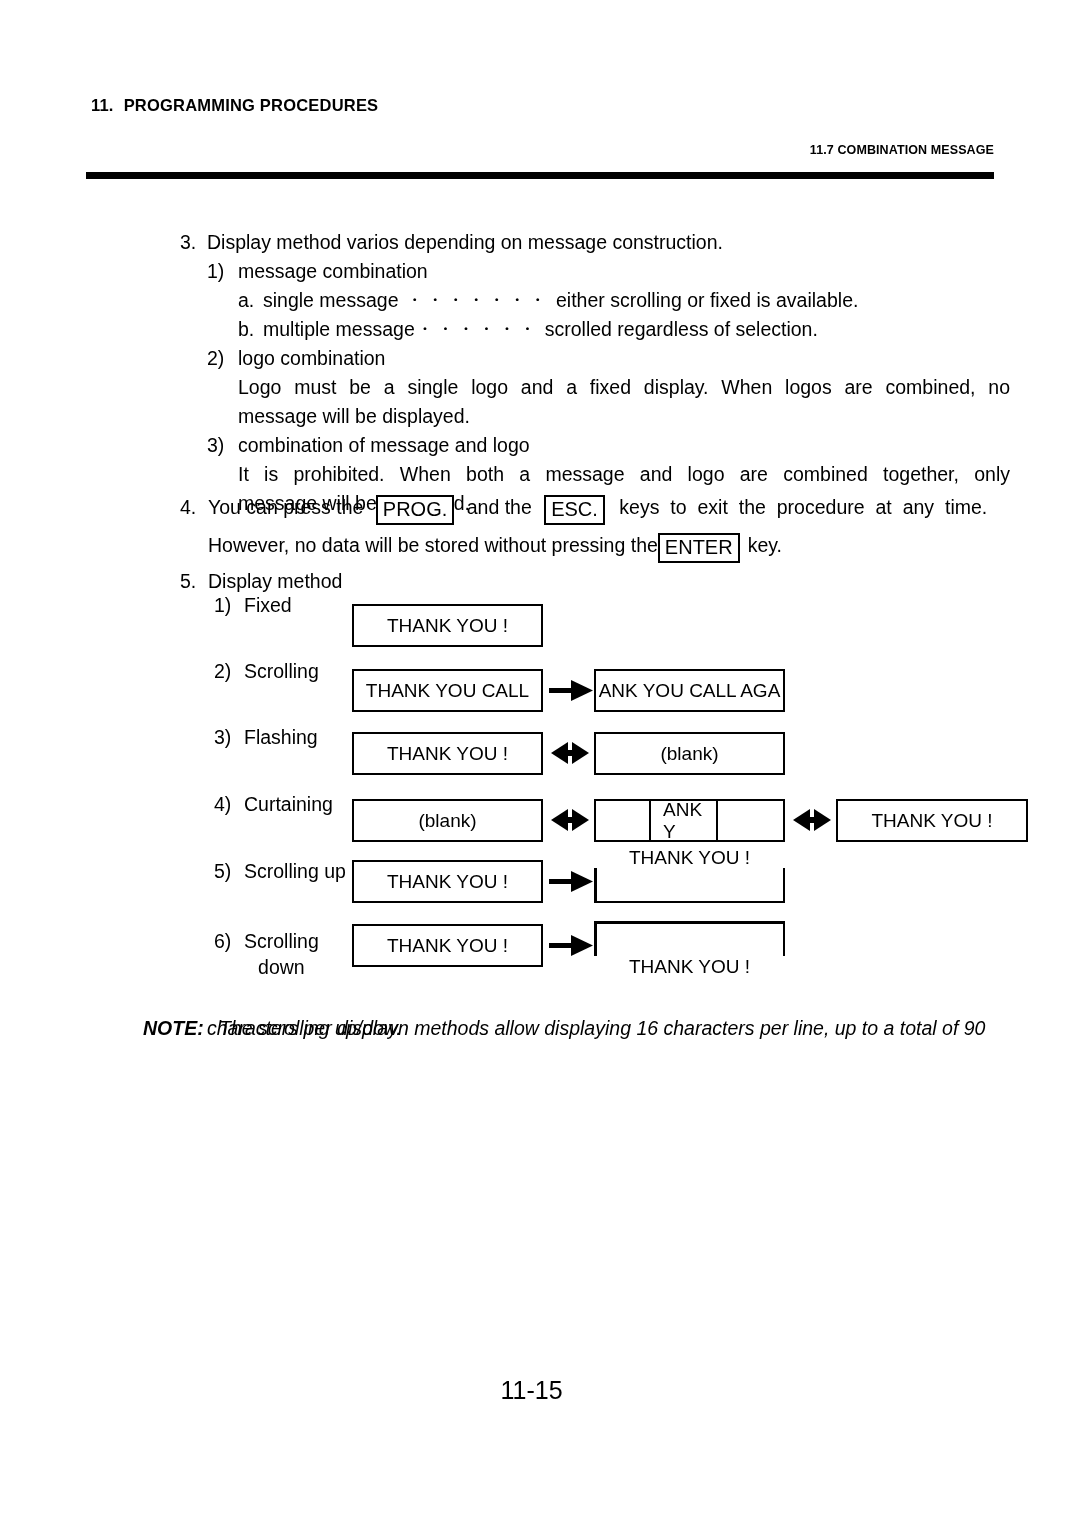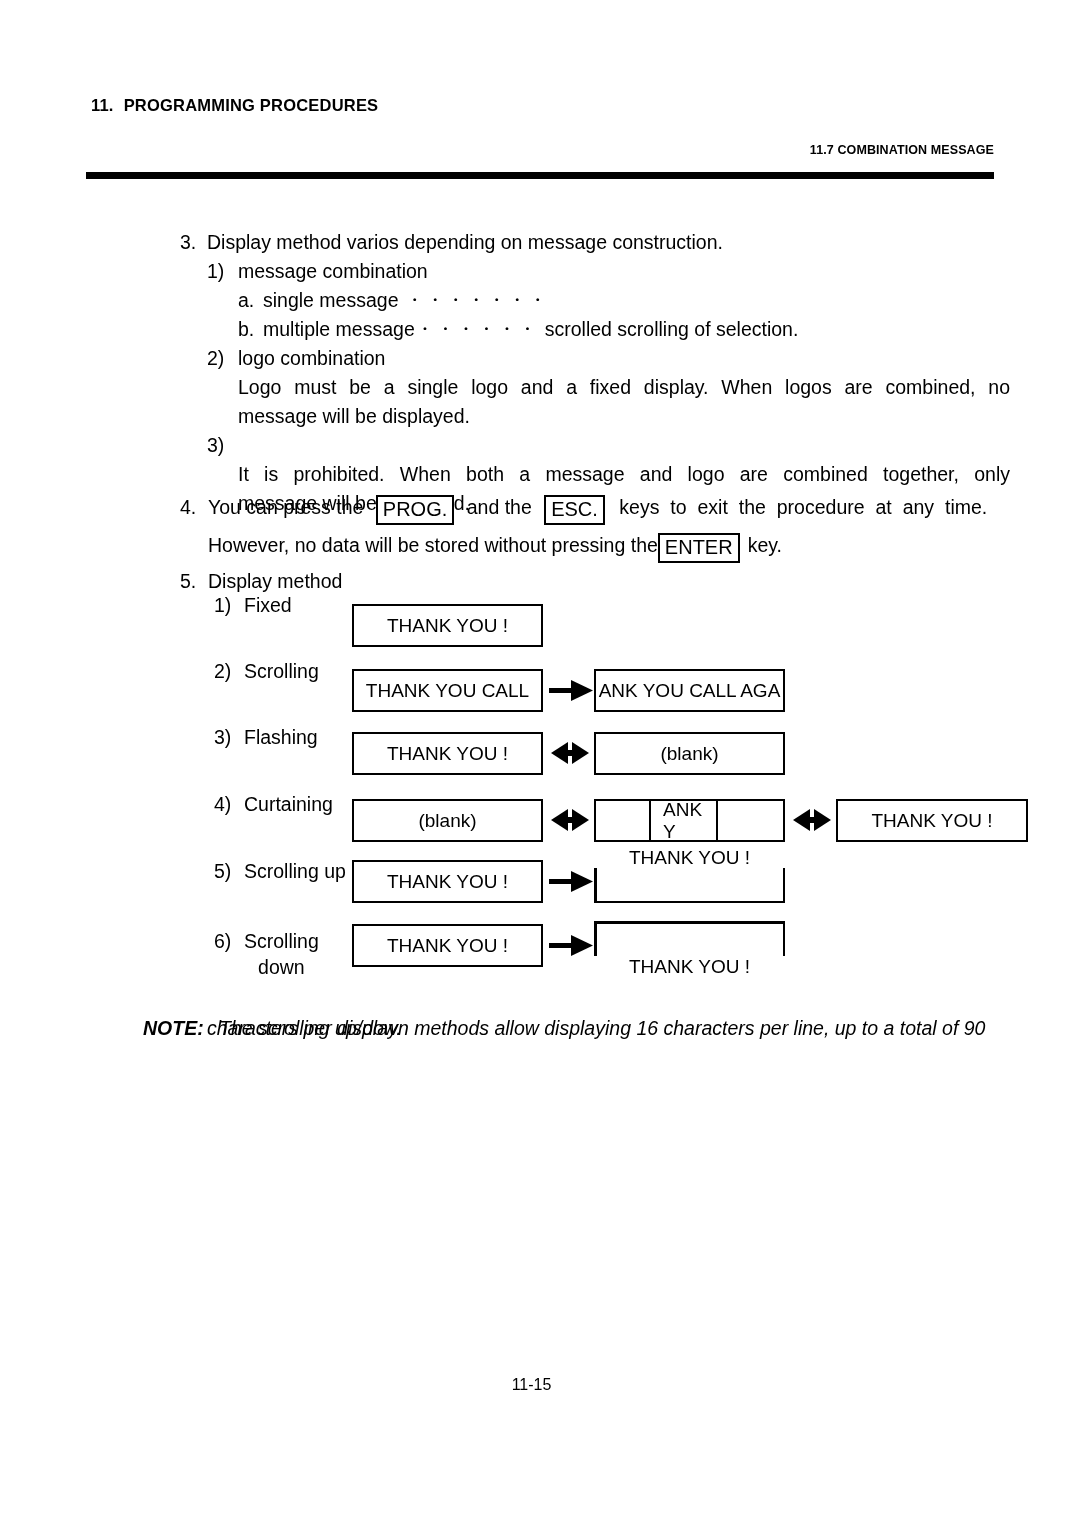--- a/index.html
+++ b/index.html
@@ -158,21 +158,21 @@
   }
   #note .lbl { font-weight: bold; font-style: italic; }
   #note .txt { display: block; margin-left: 64px; margin-top: -30px; }
 
   
   #page-number {
     position: absolute;
     left: 0; right: 17px;
     top: 1376px;
     text-align: center;
-    font-size: 16px;
+    font-size: 25px;
   }
 </style>
 </head>
 <body>
 
 <div id="page">
 
   <div id="chapter-title">
     <span class="num">11.</span><span>PROGRAMMING PROCEDURES</span>
   </div>
@@ -187,38 +187,40 @@
 
     <div class="row sub1">
       <span class="marker m2">1)</span>
       <span>message combination</span>
     </div>
 
     <div class="row sub2">
       <span class="marker m3">a.</span>
       <span>single message</span>
       <span class="dots" style="margin:0 7px;">・・・・・・・</span>
+      <span>either scrolling or fixed is available.</span>
     </div>
 
     <div class="row sub2">
       <span class="marker m3">b.</span>
       <span>multiple message</span>
       <span class="dots" style="margin:0 6px 0 1px;">・・・・・・</span>
-      <span>scrolled scrolling of selection.</span>
+      <span>scrolled regardless of selection.</span>
     </div>
 
     <div class="row sub1">
       <span class="marker m2">2)</span>
       <span>logo combination</span>
     </div>
     <div class="body-indent just full" style="width:772px;">Logo must be a single logo and a fixed display.  When logos are combined, no</div>
     <div class="body-indent">message will be displayed.</div>
 
     <div class="row sub1">
       <span class="marker m2">3)</span>
+      <span>combination of message and logo</span>
     </div>
     <div class="body-indent just full" style="width:772px;">It is prohibited.  When both a message and logo are combined together, only</div>
     <div class="body-indent">message will be displayed.</div>
   </div>
 
   <div class="blk" id="item4">
     <div class="row">
       <span class="marker m1">4.</span>
       <span style="white-space:nowrap;">
         <span>You can press the</span>

